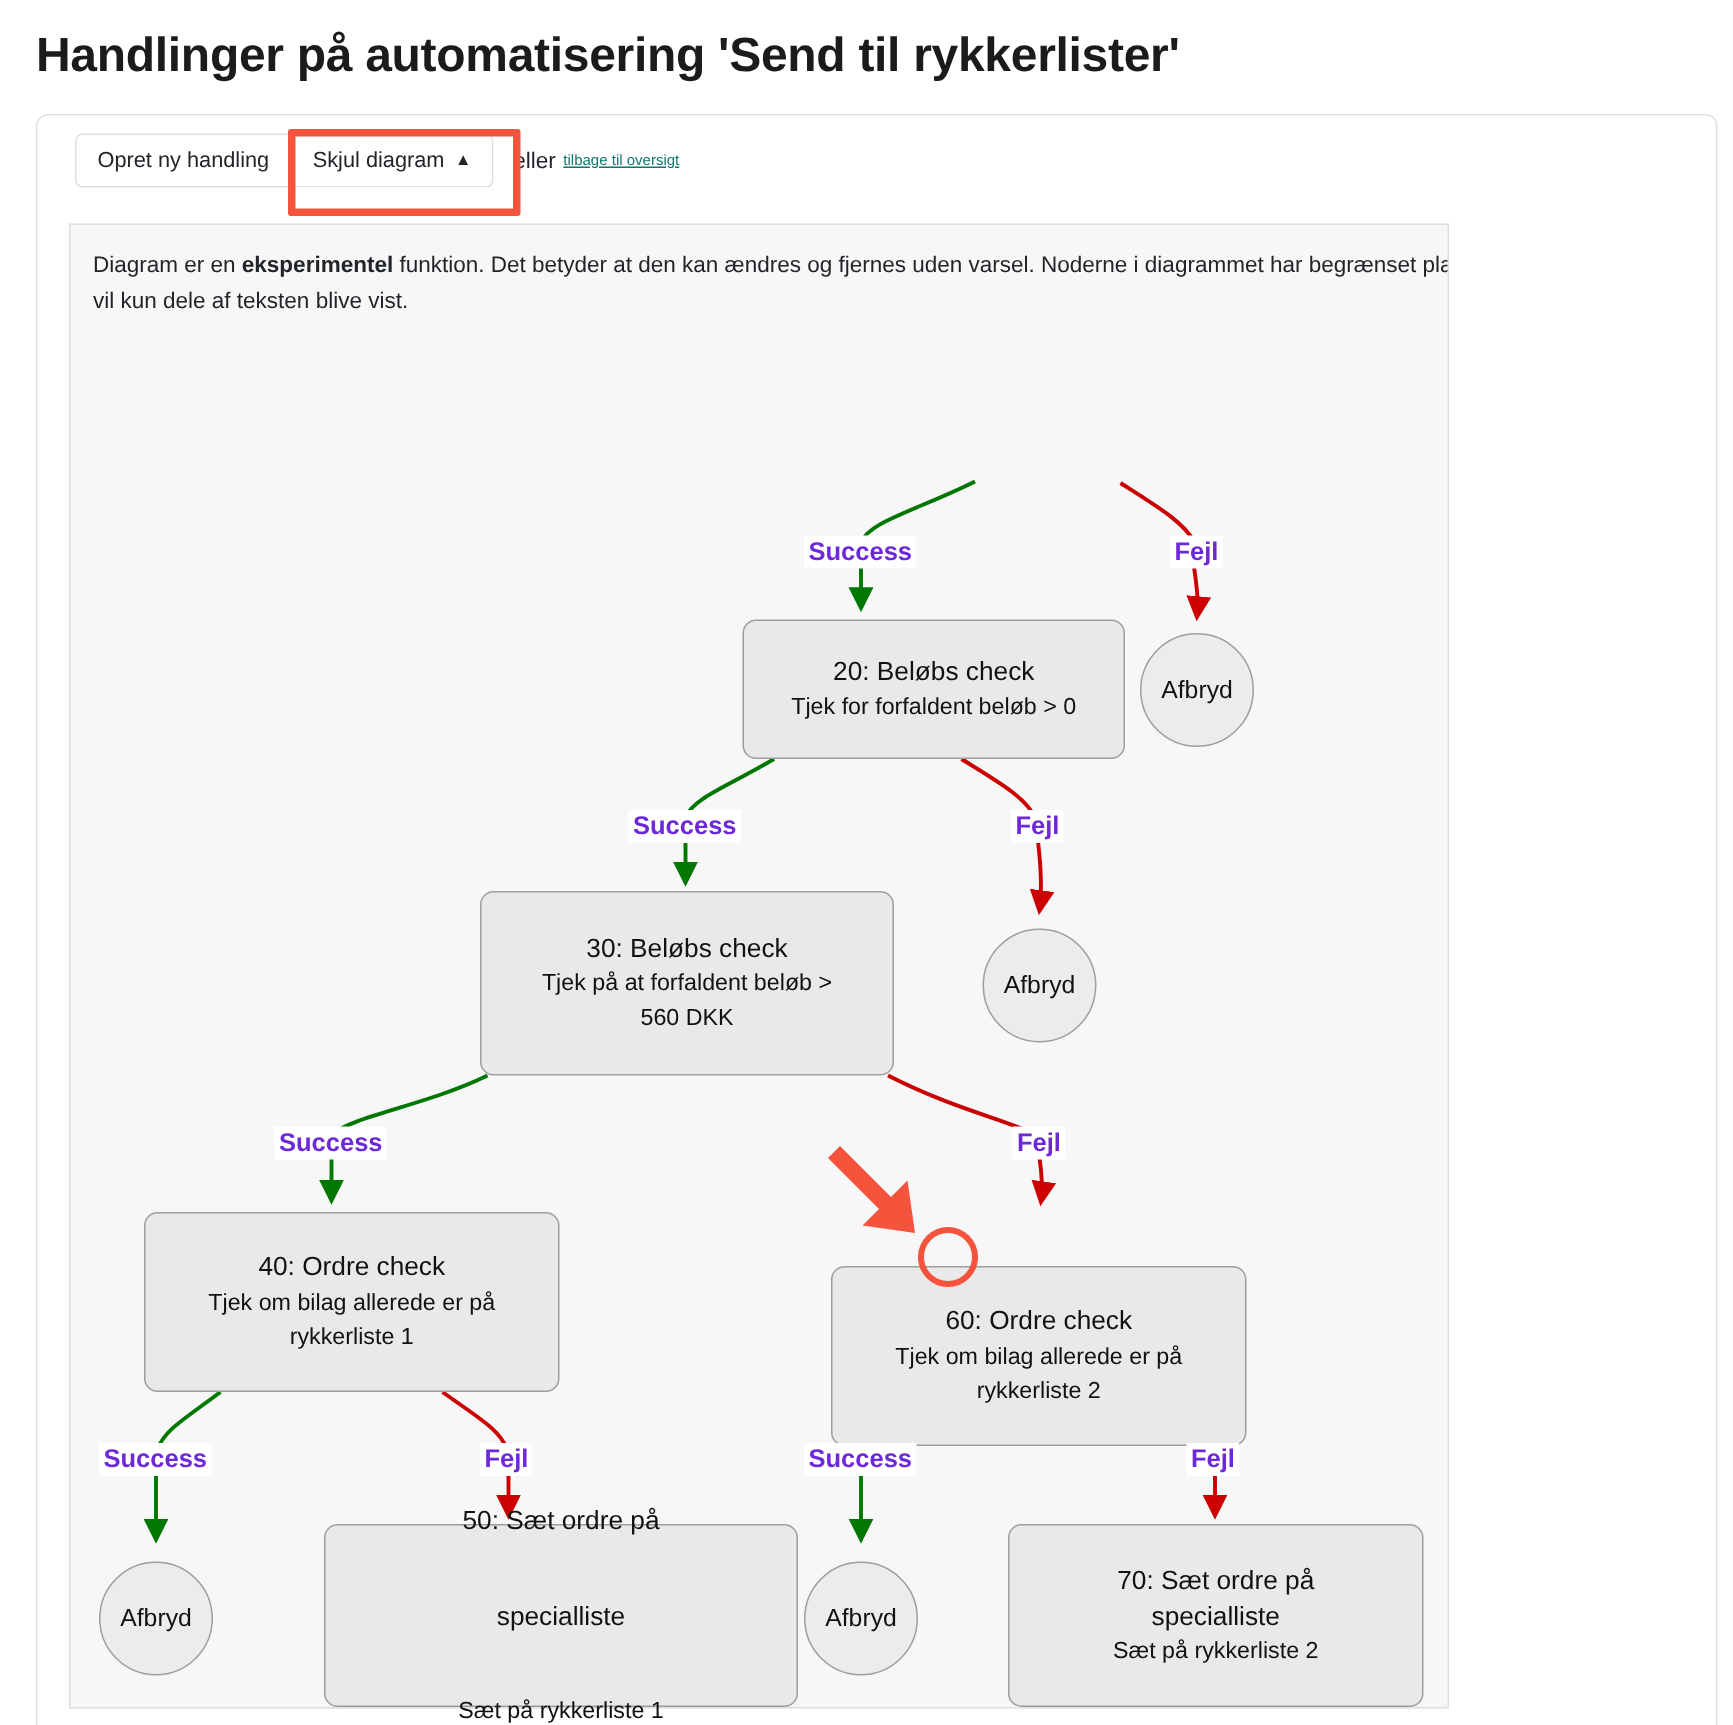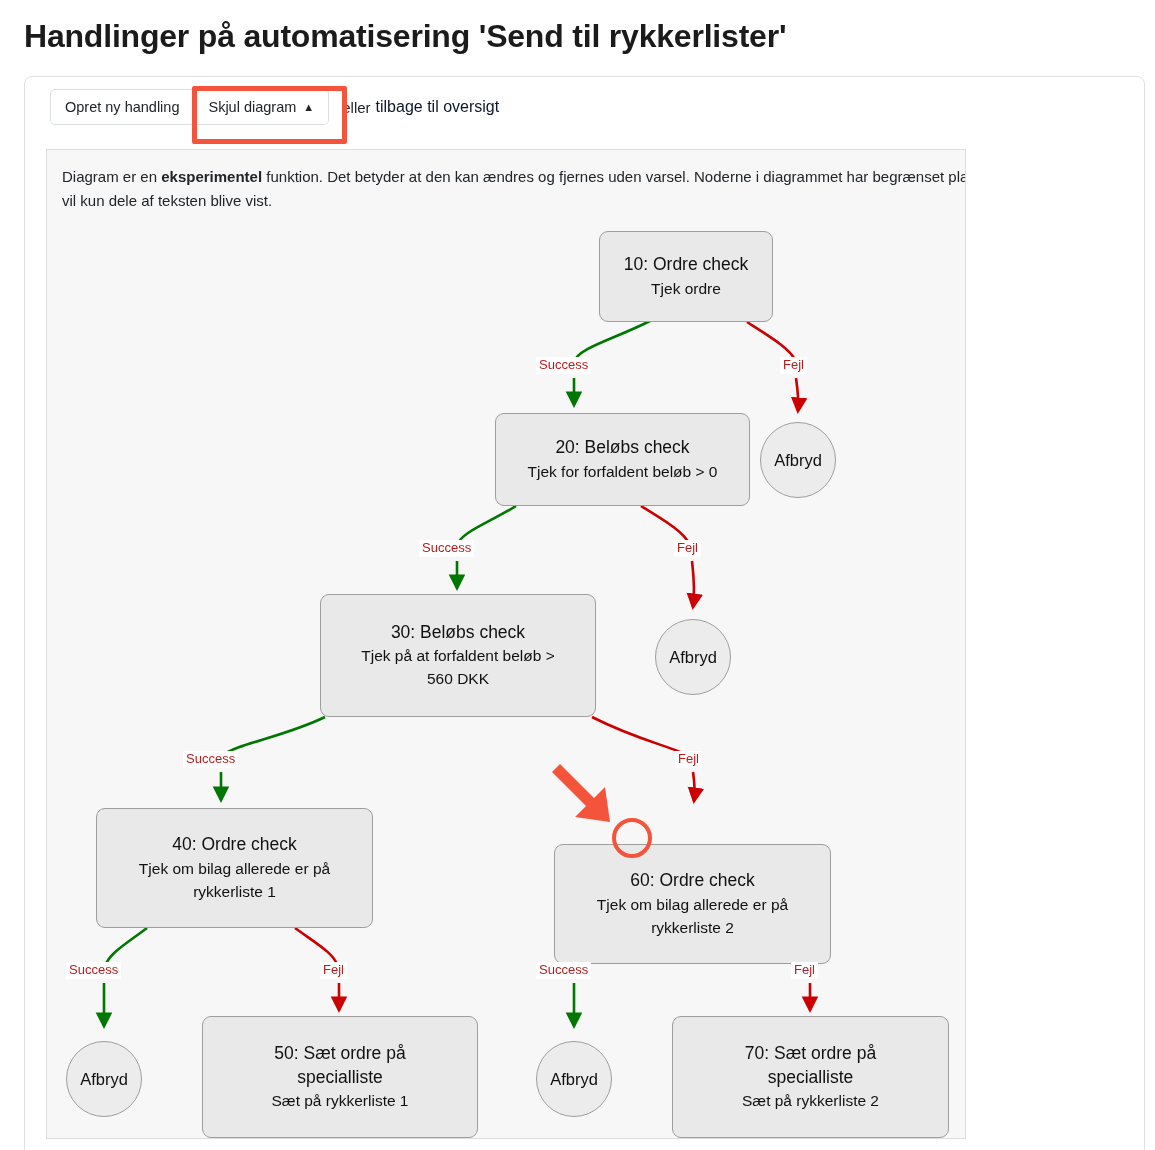--- a/index.html
+++ b/index.html
@@ -67,22 +67,23 @@
   .btn:last-child { border-radius: 0 5px 5px 0; }
   .btn + .btn { border-left: 0; }
   .btn .caret { margin-left: 7px; font-size: 11px; line-height: 1; }
   .eller {
     font-size: 15px;
     margin-left: 13px;
     color: #212529;
     white-space: nowrap;
   }
   .link {
-    color: #0f172a;
-    font-size: 16px;
+    color: #0f766e;
+    text-decoration: underline;
+    font-size: 10px;
     margin-left: 5px;
     cursor: pointer;
   }
   .highlight-box {
     position: absolute;
     left: 192px;
     top: 86px;
     width: 155px;
     height: 58px;
     border: 5px solid #f4543c;
@@ -158,26 +159,27 @@
     display: flex;
     align-items: center;
     justify-content: center;
     font-size: 16.5px;
     color: #111111;
     z-index: 6;
   }
   .edge-label {
     position: absolute;
     background: #ffffff;
-    font-size: 13px;
-    color: #b91c1c;
+    font-size: 17px;
+    color: #6d28d9;
     padding: 1px 3px;
     white-space: nowrap;
     z-index: 7;
     line-height: 1.15;
+    font-weight: bold;
   }
   .anno-ring {
     position: absolute;
     border: 4px solid #f4543c;
     border-radius: 50%;
     box-sizing: border-box;
     z-index: 12;
   }
   .anno-arrow { position: absolute; z-index: 12; }
 </style>
@@ -248,43 +250,39 @@
     <path d="M 295,928 C 320,946 333,953 338,966" fill="none" stroke="#cc0000" stroke-width="2.6"></path>
     <path d="M 339,983 C 339,998 339,1004 339,1010" fill="none" stroke="#cc0000" stroke-width="2.6" marker-end="url(#ared)"></path>
 
     <path d="M 617,928 C 594,946 580,953 575,966" fill="none" stroke="#007700" stroke-width="2.6"></path>
     <path d="M 574,983 C 574,998 574,1008 574,1026" fill="none" stroke="#007700" stroke-width="2.6" marker-end="url(#agreen)"></path>
 
     <path d="M 766,928 C 791,946 804,953 809,966" fill="none" stroke="#cc0000" stroke-width="2.6"></path>
     <path d="M 810,983 C 810,998 810,1004 810,1010" fill="none" stroke="#cc0000" stroke-width="2.6" marker-end="url(#ared)"></path>
   </svg>
 
-  <div class="node" style="left:599px;top:231px;width:174px;height:91px;">
-    <div class="n-title">10: Ordre check</div>
-    <div class="n-sub">Tjek ordre</div>
-  </div>
 
   <div class="node" style="left:447px;top:413px;width:255px;height:93px;margin-left:48px;">
     <div class="n-title">20: Beløbs check</div>
     <div class="n-sub">Tjek for forfaldent beløb &gt; 0</div>
   </div>
 
   <div class="node multiline" style="left:320px;top:594px;width:276px;height:123px;">
     <div class="n-title">30: Beløbs check</div>
     <div class="n-sub">Tjek på at forfaldent beløb &gt;</div>
     <div class="n-sub">560 DKK</div>
   </div>
 
   <div class="node multiline" style="left:96px;top:808px;width:277px;height:120px;">
     <div class="n-title">40: Ordre check</div>
     <div class="n-sub">Tjek om bilag allerede er på</div>
     <div class="n-sub">rykkerliste 1</div>
   </div>
 
-  <div class="node multiline" style="left:202px;top:1016px;width:276px;height:122px;">
+  <div class="node multiline" style="left:216px;top:1016px;width:316px;height:122px;gap:40px;">
     <div class="n-title">50: Sæt ordre på</div>
     <div class="n-title">specialliste</div>
     <div class="n-sub">Sæt på rykkerliste 1</div>
   </div>
 
   <div class="node multiline" style="left:554px;top:808px;width:277px;height:120px;margin-top:36px;">
     <div class="n-title">60: Ordre check</div>
     <div class="n-sub">Tjek om bilag allerede er på</div>
     <div class="n-sub">rykkerliste 2</div>
   </div>

